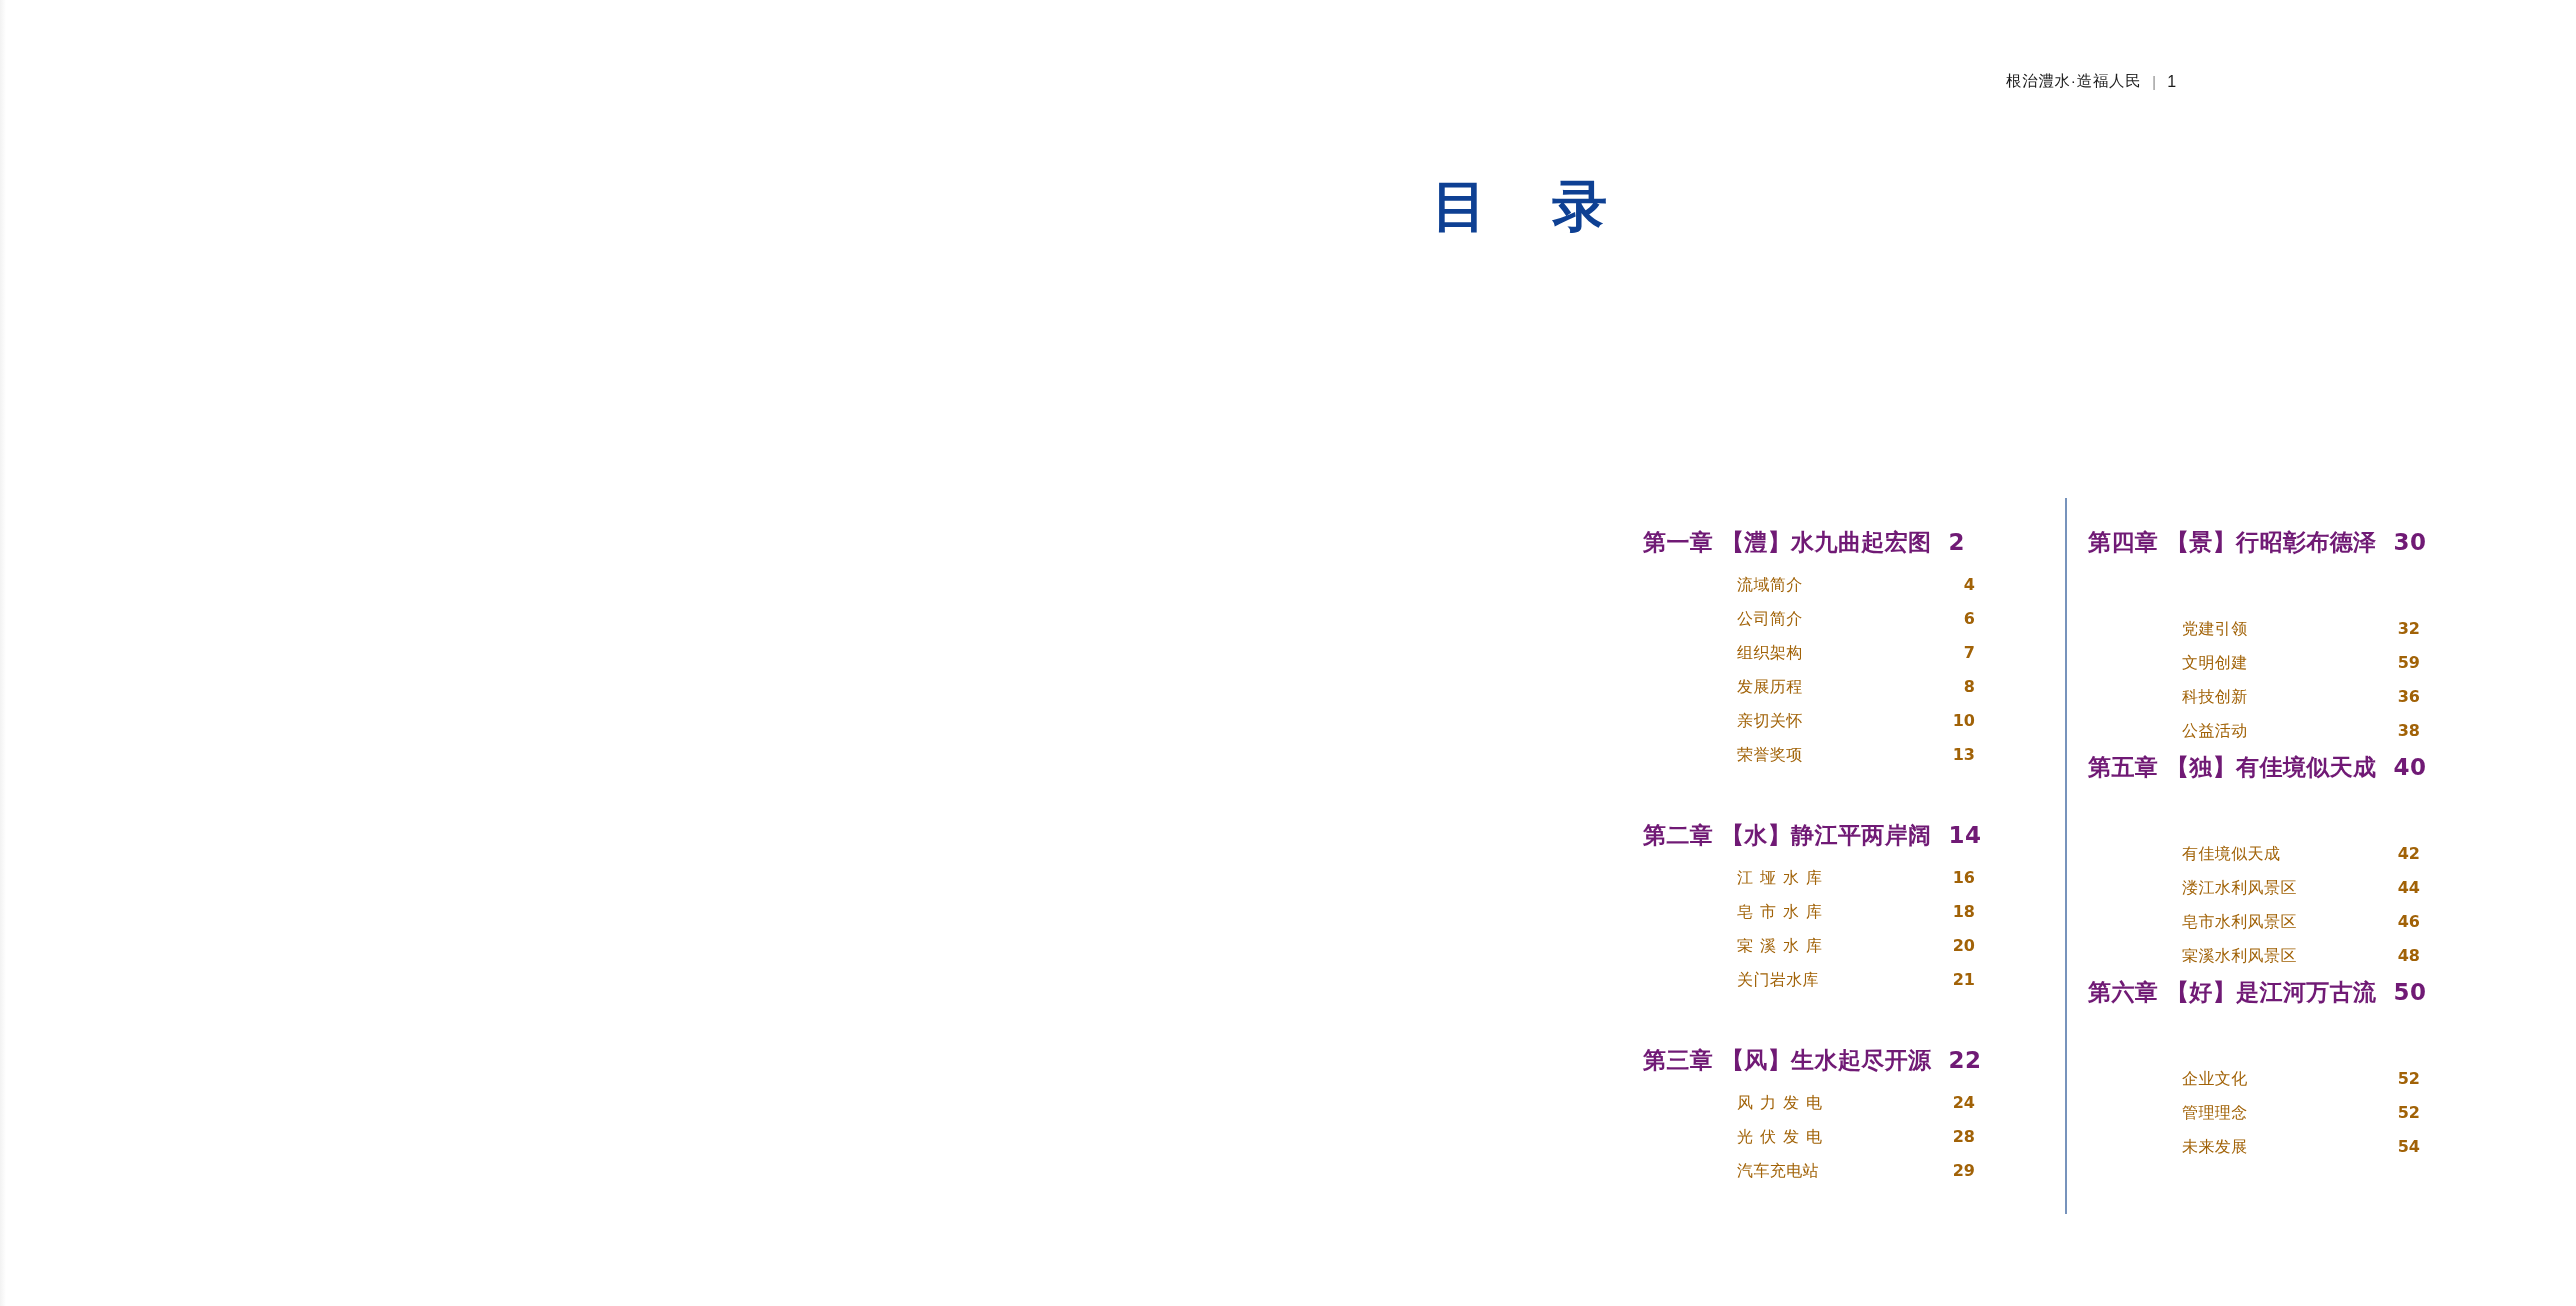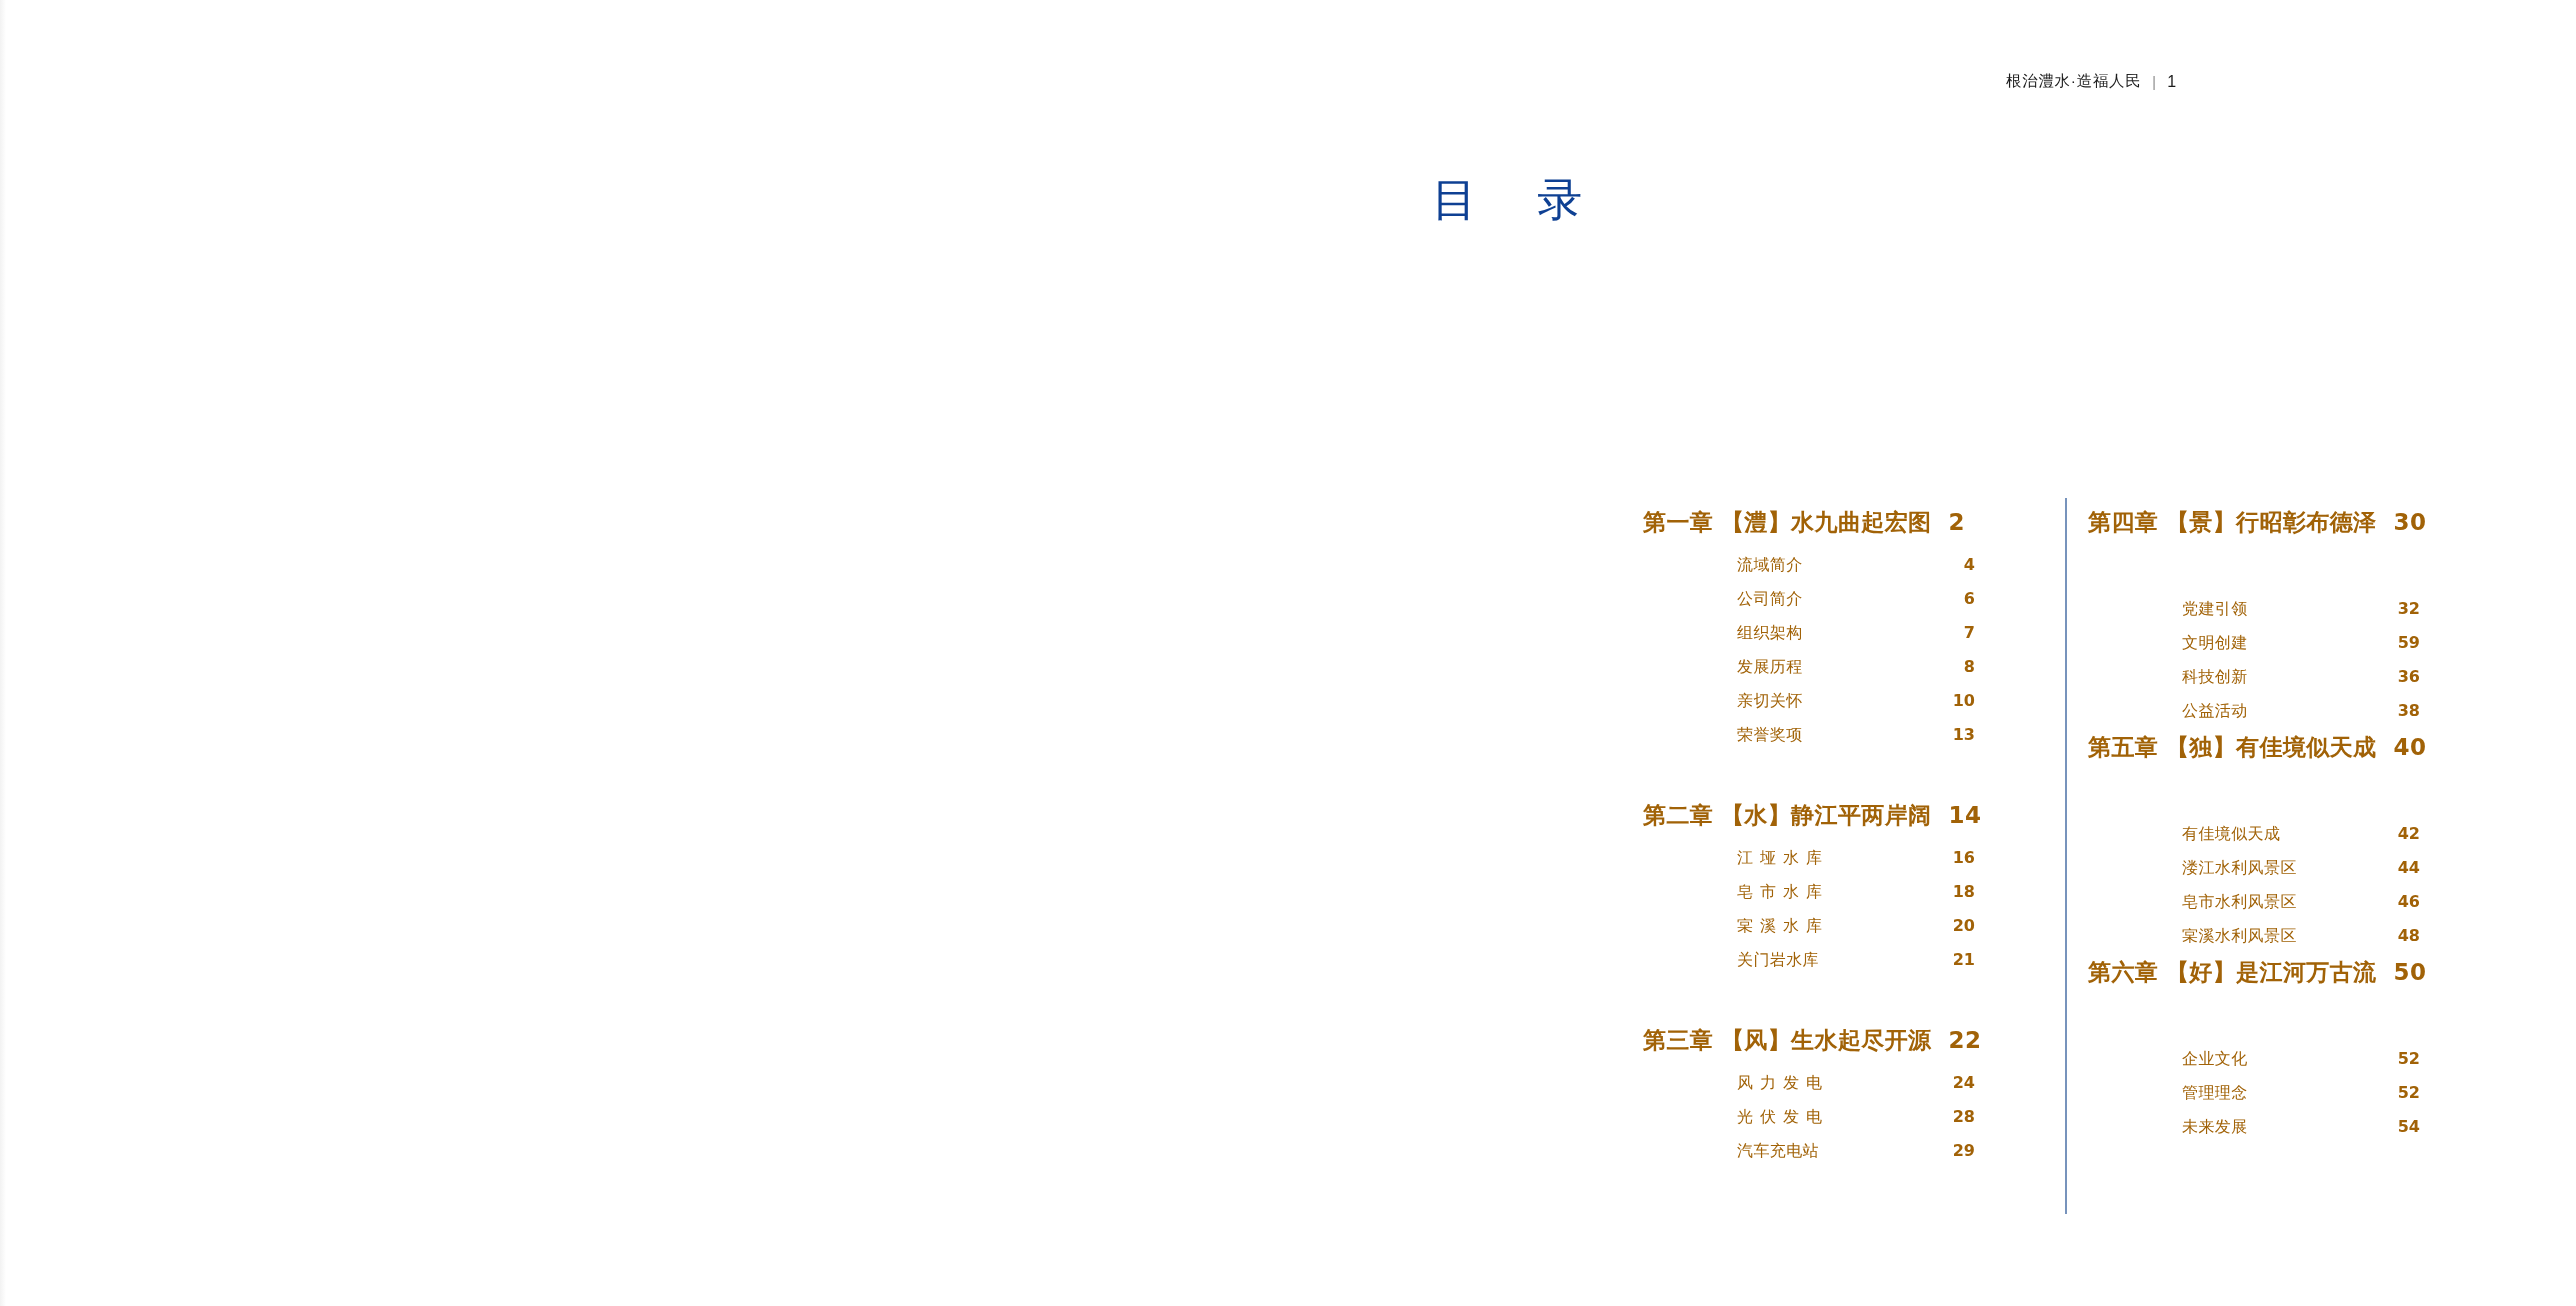--- a/index.html
+++ b/index.html
@@ -49,22 +49,22 @@
   .running-header .pagenum {
     font-size: 16px;
     color: #1c1c1c;
   }
 
   
   .toc-title {
     position: absolute;
     left: 1432px;
     top: 170px;
-    font-size: 45px;
-    font-weight: normal;
+    font-size: 55px;
+    font-weight: bold;
     color: #0e4093;
     letter-spacing: 23px;
     font-family: "DejaVu Sans", "Liberation Sans", sans-serif;
   }
 
   
   .cols {
     position: absolute;
     left: 1643px;
     top: 507px;
@@ -90,26 +90,27 @@
   }
 
   .chapter {
     margin-bottom: 41px;
   }
   .chapter:last-child { margin-bottom: 0; }
 
   .chapter-head {
     display: flex;
     align-items: baseline;
-    color: #a16207;
+    color: #701a75;
     font-weight: bold;
     font-size: 23px;
     letter-spacing: 0.4px;
     white-space: nowrap;
     font-family: "DejaVu Sans", "Liberation Sans", sans-serif;
+    margin-top: 20px;
   }
   .chapter-head .ch-label { margin-right: 7.7px; }
   .chapter-head .ch-title { flex: 0 0 auto; }
   .chapter-head .ch-page {
     margin-left: 17px;
     font-size: 23px;
   }
 
   .entries {
     margin-top: 17px;

